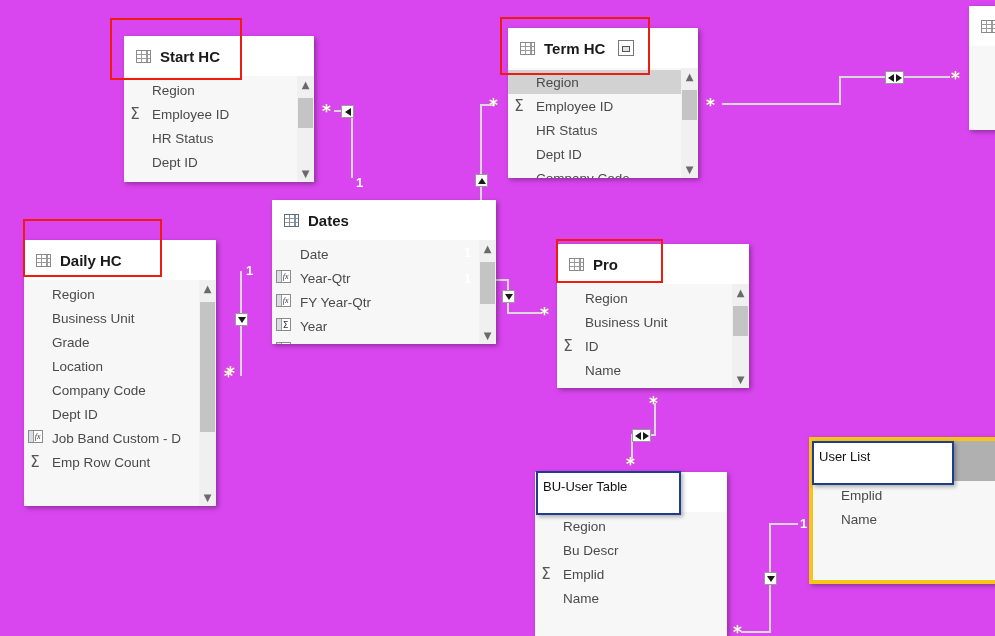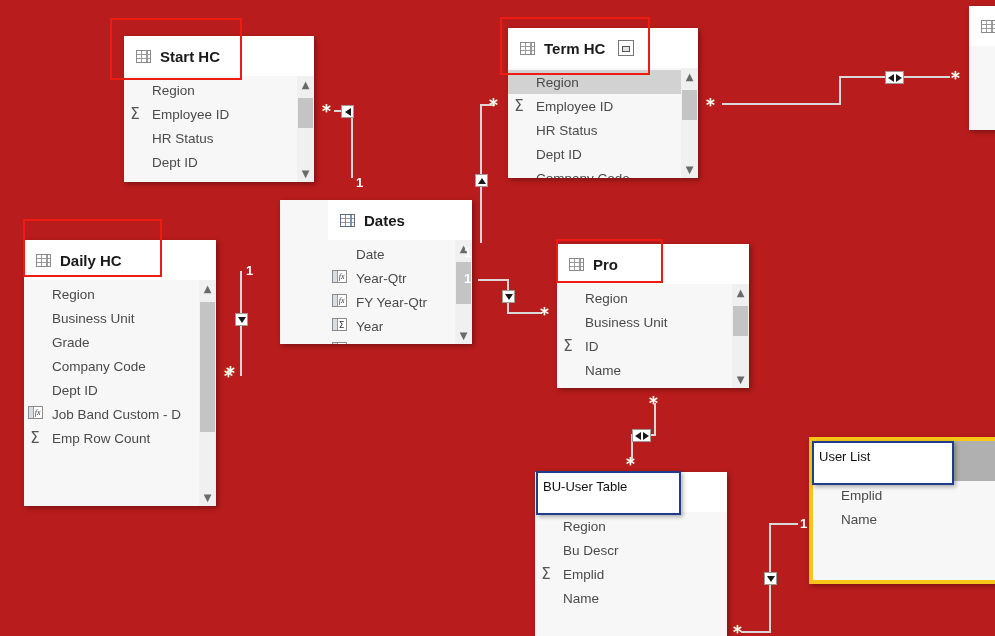--- a/index.html
+++ b/index.html
@@ -4,21 +4,21 @@
 <style>
   * { box-sizing: border-box; margin: 0; padding: 0; }
   html, body {
     width: 995px; height: 636px;
     overflow: hidden;
     font-family: "Liberation Sans", sans-serif;
   }
   #canvas {
     position: relative;
     width: 995px; height: 636px;
-    background: #b91c1c;
+    background: #d946ef;
   }
 
   
   .tbl {
     position: absolute;
     background: #f7f7f7;
     box-shadow: 2px 2px 5px rgba(0,0,0,0.35);
     overflow: hidden;
   }
   .tbl.selected {
@@ -330,20 +330,23 @@
       <div class="field-row">
         <span class="fname">Region</span>
       </div>
       <div class="field-row">
         <span class="fname">Business Unit</span>
       </div>
       <div class="field-row">
         <span class="fname">Grade</span>
       </div>
       <div class="field-row">
+        <span class="fname">Location</span>
+      </div>
+      <div class="field-row">
         <span class="fname">Company Code</span>
       </div>
       <div class="field-row">
         <span class="fname">Dept ID</span>
       </div>
       <div class="field-row">
         <span class="field-icon"><span class="fx-icon">fx</span></span>
         <span class="fname">Job Band Custom - D</span>
       </div>
       <div class="field-row">
@@ -351,21 +354,21 @@
         <span class="fname">Emp Row Count</span>
       </div>
     </div>
     <div class="vscroll" style="top:40px;">
       <div class="arrow up">▲</div>
       <div class="thumb" style="top:22px; height:130px;"></div>
       <div class="arrow down">▼</div>
     </div>
   </div>
 
-  <div class="tbl" id="tbl-dates" style="left:280px; top:200px; width:192px; height:144px;padding-left:48px;">
+  <div class="tbl" id="tbl-dates" style="left:272px; top:200px; width:224px; height:144px;">
     <div class="tbl-header">
       <span class="grid-icon blue">
           <i></i>
         </span>
       <span class="tbl-title">Dates</span>
     </div>
     <div class="tbl-body">
       <div class="field-row">
         <span class="fname">Date</span>
       </div>

